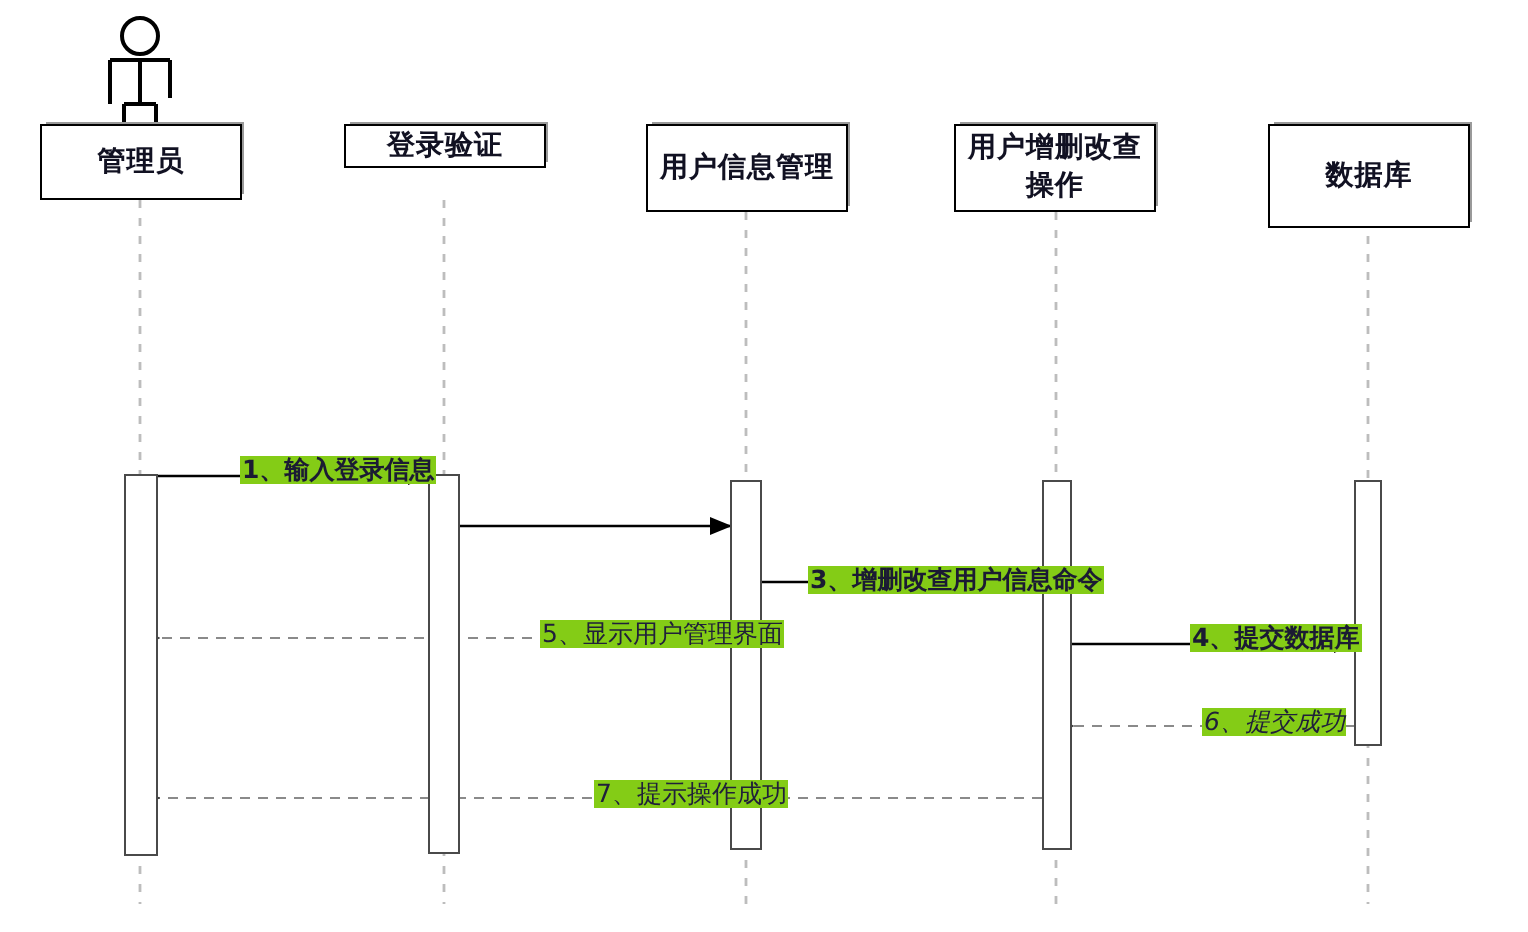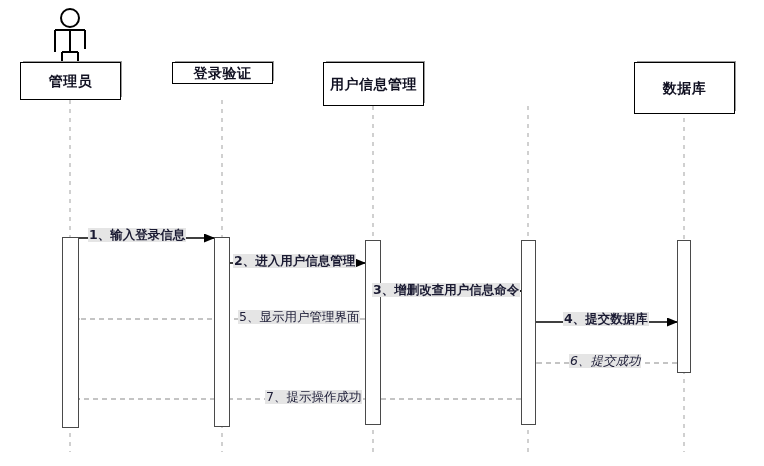--- a/index.html
+++ b/index.html
@@ -49,23 +49,24 @@
     box-sizing: border-box;
     background: #ffffff;
     border: 1px solid #4a4a4a;
   }
   .msg-label {
     position: absolute;
     color: #1b1b33;
     font-size: 12.5px;
     font-weight: bold;
     white-space: nowrap;
-    background: #e5e5e5;
+    background: #84cc16;
     padding: 0 1px;
     line-height: 14px;
+    margin-left: 32px;
   }
   .msg-label.thin {
     font-weight: normal;
     color: #20203a;
     text-align: center;
   }
 </style>
 </head>
 <body>
 
@@ -108,25 +109,27 @@
     </div>
     <div class="activation-bar" style="left: 62px; top: 237px; width: 17px; height: 191px;"></div>
     <div class="lifeline-box" style="left: 172px; top: 62px; width: 101px; height: 22px;">
       <span class="box-label">登录验证</span>
     </div>
     <div class="activation-bar" style="left: 214px; top: 237px; width: 16px; height: 190px;"></div>
     <div class="lifeline-box" style="left: 323px; top: 62px; width: 101px; height: 44px;">
       <span class="box-label">用户信息管理</span>
     </div>
     <div class="activation-bar" style="left: 365px; top: 240px; width: 16px; height: 185px;"></div>
+    <div class="lifeline-box" style="left: 477px; top: 62px; width: 101px; height: 44px;">
+      <span class="box-label">用户增删改查操作</span>
+    </div>
     <div class="activation-bar" style="left: 521px; top: 240px; width: 15px; height: 185px;"></div>
     <div class="lifeline-box" style="left: 634px; top: 62px; width: 101px; height: 52px;">
       <span class="box-label">数据库</span>
     </div>
     <div class="activation-bar" style="left: 677px; top: 240px; width: 14px; height: 133px;"></div>
     <div class="msg-label" style="left: 88px; top: 228px;">1、输入登录信息</div>
-    <div class="msg-label" style="left: 233px; top: 254px;">2、进入用户信息管理</div>
     <div class="msg-label" style="left: 372px; top: 283px;">3、增删改查用户信息命令</div>
     <div class="msg-label" style="left: 563px; top: 312px;">4、提交数据库</div>
     <div class="msg-label thin" style="left: 238px; top: 310px;">5、显示用户管理界面</div>
     <div class="msg-label thin" style="left: 569px; top: 354px; font-style: italic;">6、提交成功</div>
     <div class="msg-label thin" style="left: 265px; top: 390px;">7、提示操作成功</div>
   </div>
 
 </body></html>

